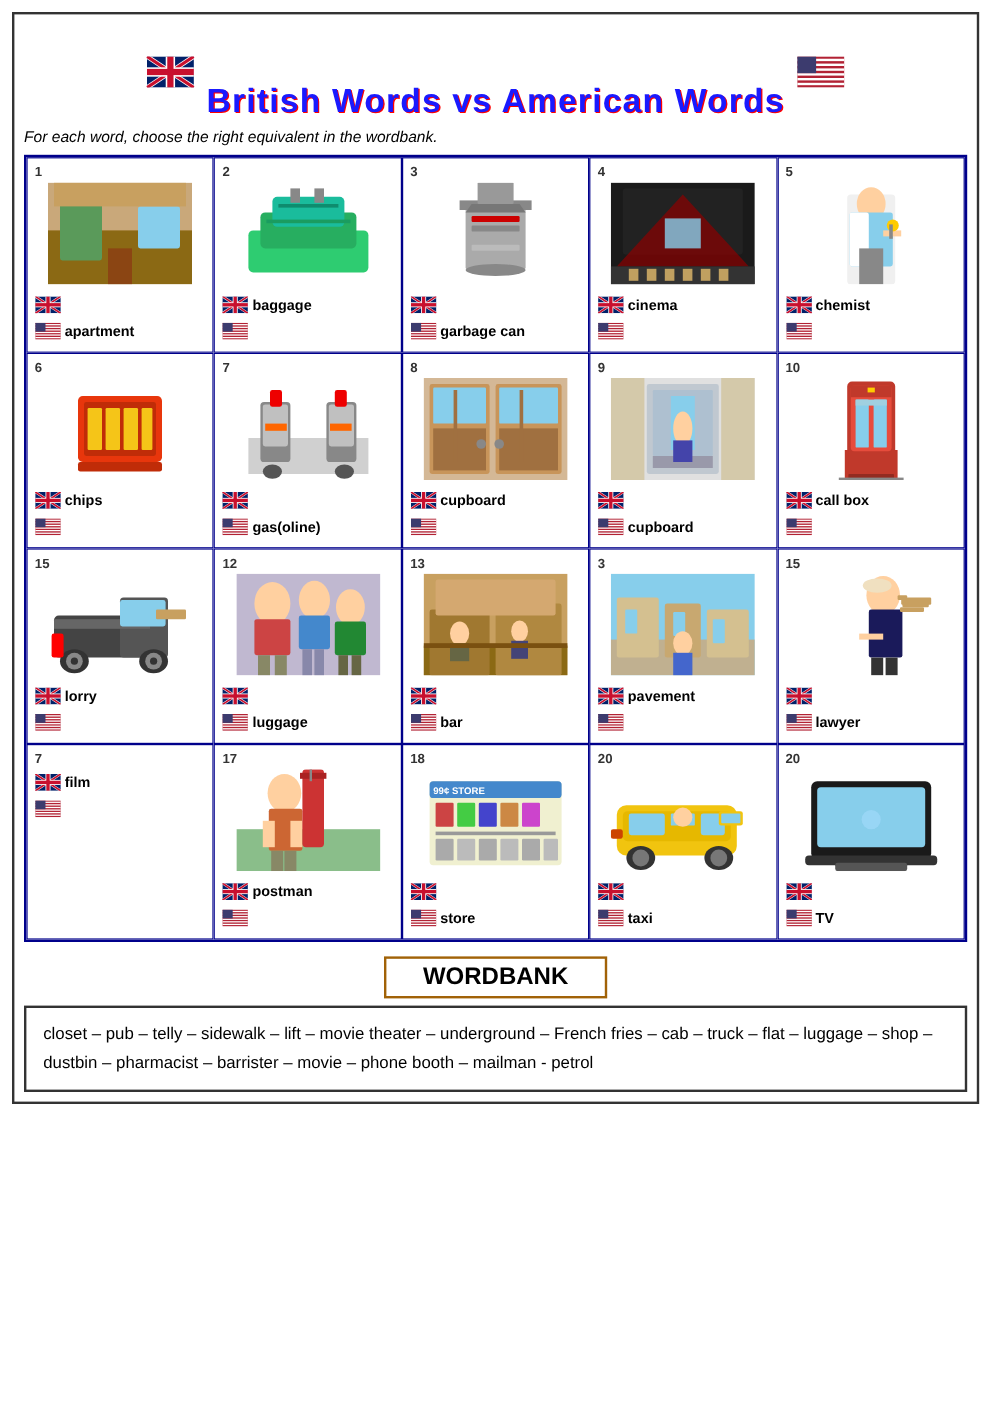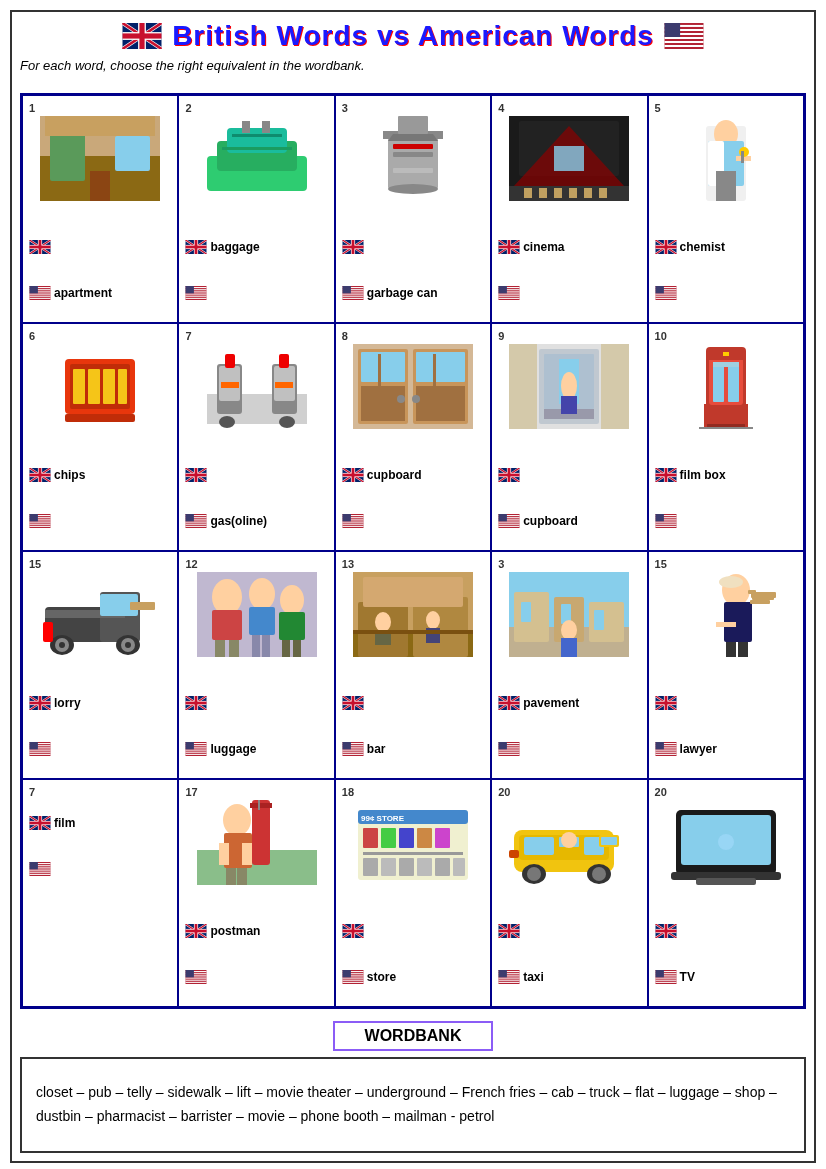--- a/index.html
+++ b/index.html
@@ -24,34 +24,35 @@
       gap: 10px;
       margin-bottom: 6px;
     }
     .title-text {
       font-size: 28px;
       font-weight: bold;
       color: #1a1aff;
       text-shadow: 1px 1px 0 #ff0000;
       font-family: 'Arial Black', Arial, sans-serif;
       letter-spacing: 1px;
+      margin-top: 48px;
     }
     .flag-uk {
       width: 40px;
       height: 26px;
       display: inline-block;
     }
     .flag-us {
       width: 40px;
       height: 26px;
       display: inline-block;
     }
     .instruction {
       font-size: 13px;
-      margin-bottom: 20px;
+      margin-bottom: 8px;
       font-style: italic;
     }
     .grid {
       display: grid;
       grid-template-columns: repeat(5, 1fr);
       border: 2px solid #00008b;
     }
     .cell {
       border: 1px solid #00008b;
       padding: 6px;
@@ -68,32 +69,32 @@
       color: #333;
       align-self: flex-start;
       margin-bottom: 2px;
     }
     .cell-img {
       width: 100%;
       height: 85px;
       display: flex;
       align-items: flex-start;
       justify-content: center;
-      margin-bottom: 23px;
+      margin-bottom: 6px;
       overflow: hidden;
     }
     .cell-img svg, .cell-img .img-placeholder {
       max-width: 100%;
       max-height: 85px;
     }
     .word-row {
       display: flex;
       align-items: flex-start;
       gap: 3px;
-      margin: 16px 0;
+      margin: 4px 0;
     }
     .word-text {
       font-size: 12px;
       font-weight: bold;
       color: #000;
     }
     .flag-inline-uk {
       width: 22px;
       height: 14px;
       flex-shrink: 0;
@@ -101,21 +102,21 @@
     .flag-inline-us {
       width: 22px;
       height: 14px;
       flex-shrink: 0;
     }
     .wordbank-section {
       margin-top: 12px;
     }
     .wordbank-box {
       border: 2px solid #333;
-      padding: 22px 14px;
+      padding: 10px 14px;
       font-size: 14px;
       line-height: 1.7;
       background: #fff;
     }
 
     
     svg.uk-flag { display:inline-block; }
     svg.us-flag { display:inline-block; }
   </style>
 </head>
@@ -568,21 +569,21 @@
           <rect width="30" height="20" fill="#012169"></rect>
           <line x1="0" y1="0" x2="30" y2="20" stroke="white" stroke-width="3"></line>
           <line x1="30" y1="0" x2="0" y2="20" stroke="white" stroke-width="3"></line>
           <line x1="0" y1="0" x2="30" y2="20" stroke="#C8102E" stroke-width="2"></line>
           <line x1="30" y1="0" x2="0" y2="20" stroke="#C8102E" stroke-width="2"></line>
           <rect x="12" y="0" width="6" height="20" fill="white"></rect>
           <rect x="0" y="7" width="30" height="6" fill="white"></rect>
           <rect x="13" y="0" width="4" height="20" fill="#C8102E"></rect>
           <rect x="0" y="8" width="30" height="4" fill="#C8102E"></rect>
         </svg>
-        <span class="word-text">film box</span>
+        <span class="word-text">call box</span>
       </div>
       <div class="word-row">
         <svg class="flag-inline-us" viewBox="0 0 30 20" width="22" height="14">
           <rect width="30" height="20" fill="#B22234"></rect>
           <rect y="1.5" width="30" height="1.5" fill="white"></rect>
           <rect y="4.6" width="30" height="1.5" fill="white"></rect>
           <rect y="7.7" width="30" height="1.5" fill="white"></rect>
           <rect y="10.8" width="30" height="1.5" fill="white"></rect>
           <rect y="13.8" width="30" height="1.5" fill="white"></rect>
           <rect y="16.9" width="30" height="1.5" fill="white"></rect>
@@ -1033,20 +1034,20 @@
           <rect width="12" height="10.5" fill="#3C3B6E"></rect>
         </svg>
         <span class="word-text">TV</span>
       </div>
     </div>
 
   </div>
 
   <div class="wordbank-section">
     <div style="text-align:center; margin-bottom:6px;">
-      <span style="border:2px solid #8b5cf6; padding:4px 30px; font-size:16px; font-weight:bold; display:inline-block;">WORDBANK</span>
+      <span style="border:2px solid #a16207; padding:4px 30px; font-size:20px; font-weight:bold; display:inline-block;">WORDBANK</span>
     </div>
     <div class="wordbank-box">
       <span>closet – pub – telly – sidewalk – lift – movie theater – underground – French fries – cab – truck – flat – luggage – shop – dustbin – pharmacist – barrister – movie – phone booth – mailman - petrol</span>
     </div>
   </div>
 
 </div>
 
 </body></html>

